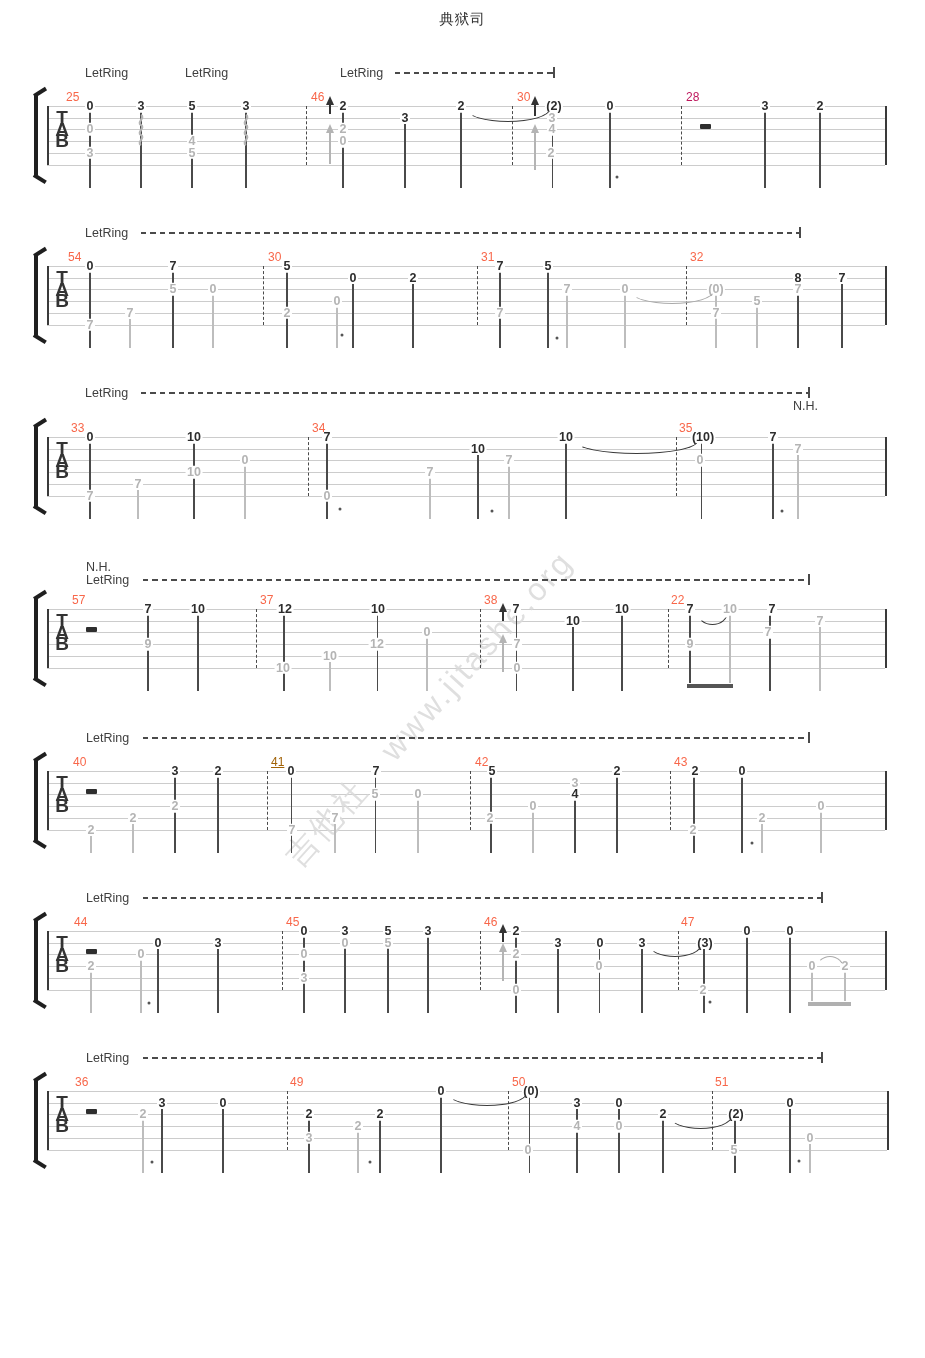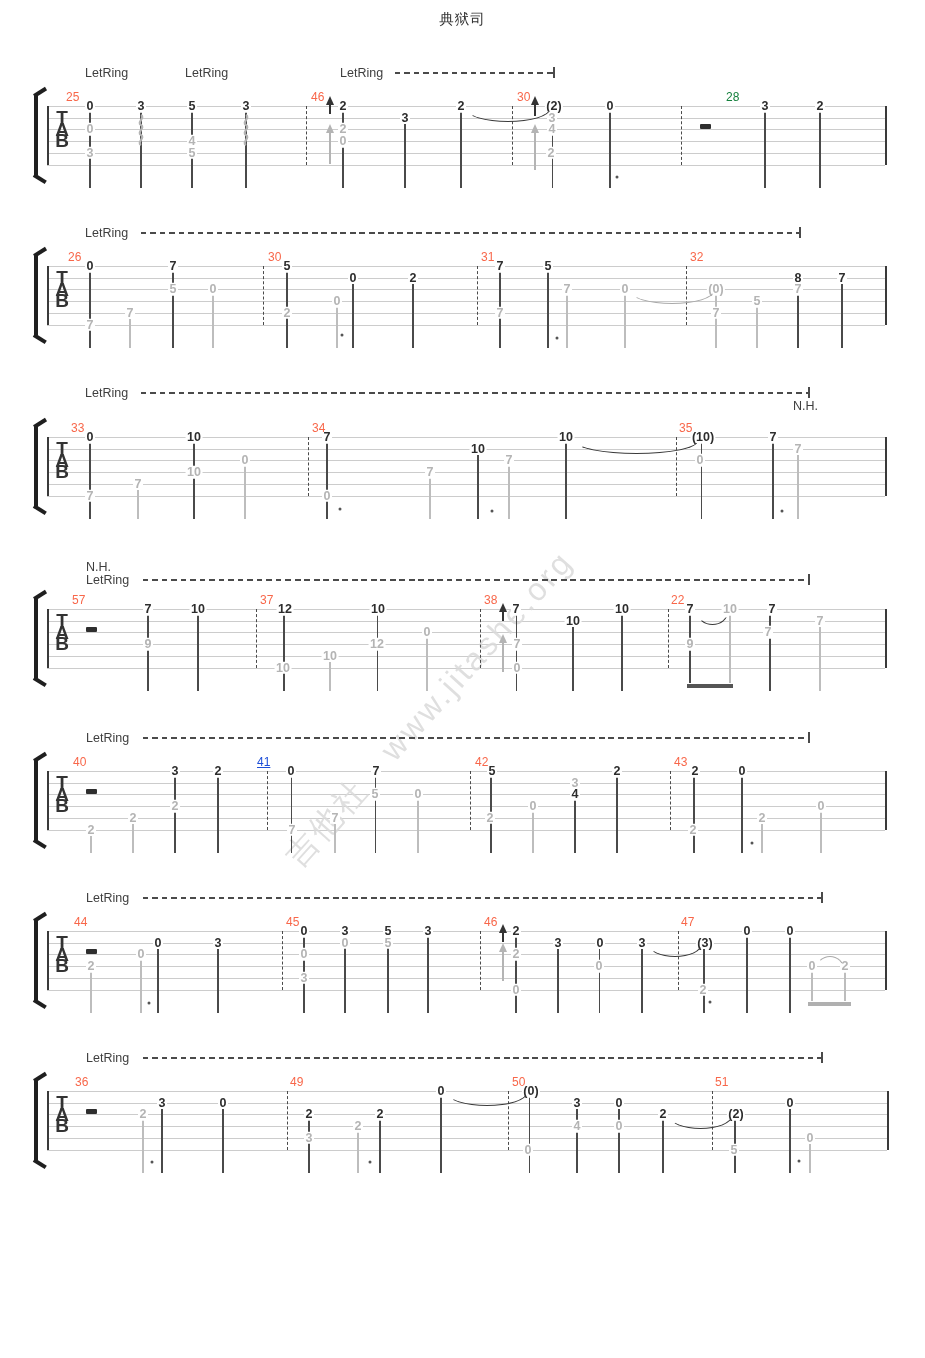--- a/index.html
+++ b/index.html
@@ -58,21 +58,21 @@
     <div class="clef" style="left: 52px; top: 119.7px;">A</div>
     <div class="clef" style="left: 52px; top: 131.4px;">B</div>
     <div class="vbar" style="left: 47px; top: 106px; height: 58.5px;"></div>
     <div class="vbar" style="left: 885px; top: 106px; height: 58.5px;"></div>
     <div class="vdash" style="left: 306px; top: 106px; height: 58.5px;"></div>
     <div class="vdash" style="left: 512px; top: 106px; height: 58.5px;"></div>
     <div class="vdash" style="left: 681px; top: 106px; height: 58.5px;"></div>
     <div class="mnum" style="left: 66px; top: 90px; color: rgb(248, 103, 74);">25</div>
     <div class="mnum" style="left: 311px; top: 90px; color: rgb(248, 103, 74);">46</div>
     <div class="mnum" style="left: 517px; top: 90px; color: rgb(248, 103, 74);">30</div>
-    <div class="mnum" style="left: 726px; top: 90px; color: #15803d;">28</div>
+    <div class="mnum" style="left: 686px; top: 90px; color: #be185d;">28</div>
     <div class="lr" style="left: 85px; top: 66px;">LetRing</div>
     <div class="lr" style="left: 185px; top: 66px;">LetRing</div>
     <div class="lr" style="left: 340px; top: 66px;">LetRing</div>
     <div class="dash" style="left: 395px; top: 72px; width: 158px;"></div>
     <div class="tick" style="left: 553px; top: 67px;"></div>
     <div class="stem" style="left: 89.4px; top: 112px; height: 76px; background: rgb(74, 74, 74);"></div>
     <div class="stem" style="left: 140.4px; top: 112px; height: 76px; background: rgb(74, 74, 74);"></div>
     <div class="stem" style="left: 191.4px; top: 112px; height: 76px; background: rgb(74, 74, 74);"></div>
     <div class="stem" style="left: 245.4px; top: 112px; height: 76px; background: rgb(74, 74, 74);"></div>
     <div class="stem" style="left: 342.4px; top: 112px; height: 76px; background: rgb(74, 74, 74);"></div>
@@ -129,21 +129,21 @@
     <div class="hook" style="left: 34px; top: 254px; transform: rotate(-32deg);"></div>
     <div class="hook" style="left: 34px; top: 332.5px; transform: rotate(32deg);"></div>
     <div class="clef" style="left: 52px; top: 268px;">T</div>
     <div class="clef" style="left: 52px; top: 279.7px;">A</div>
     <div class="clef" style="left: 52px; top: 291.4px;">B</div>
     <div class="vbar" style="left: 47px; top: 266px; height: 58.5px;"></div>
     <div class="vbar" style="left: 885px; top: 266px; height: 58.5px;"></div>
     <div class="vdash" style="left: 263px; top: 266px; height: 58.5px;"></div>
     <div class="vdash" style="left: 477px; top: 266px; height: 58.5px;"></div>
     <div class="vdash" style="left: 686px; top: 266px; height: 58.5px;"></div>
-    <div class="mnum" style="left: 68px; top: 250px; color: rgb(248, 103, 74);">26</div>
+    <div class="mnum" style="left: 68px; top: 250px; color: rgb(248, 103, 74);">54</div>
     <div class="mnum" style="left: 268px; top: 250px; color: rgb(248, 103, 74);">30</div>
     <div class="mnum" style="left: 481px; top: 250px; color: rgb(248, 103, 74);">31</div>
     <div class="mnum" style="left: 690px; top: 250px; color: rgb(248, 103, 74);">32</div>
     <div class="lr" style="left: 85px; top: 226px;">LetRing</div>
     <div class="dash" style="left: 141px; top: 232px; width: 658px;"></div>
     <div class="tick" style="left: 799px; top: 227px;"></div>
     <div class="stem" style="left: 89.4px; top: 272px; height: 76px; background: rgb(74, 74, 74);"></div>
     <div class="stem" style="left: 129.4px; top: 318.8px; height: 29.2px; background: rgb(189, 189, 189);"></div>
     <div class="stem" style="left: 172.4px; top: 272px; height: 76px; background: rgb(74, 74, 74);"></div>
     <div class="stem" style="left: 212.4px; top: 295.4px; height: 52.6px; background: rgb(189, 189, 189);"></div>
@@ -315,21 +315,21 @@
     <div class="hook" style="left: 34px; top: 837.5px; transform: rotate(32deg);"></div>
     <div class="clef" style="left: 52px; top: 773px;">T</div>
     <div class="clef" style="left: 52px; top: 784.7px;">A</div>
     <div class="clef" style="left: 52px; top: 796.4px;">B</div>
     <div class="vbar" style="left: 47px; top: 771px; height: 58.5px;"></div>
     <div class="vbar" style="left: 885px; top: 771px; height: 58.5px;"></div>
     <div class="vdash" style="left: 267px; top: 771px; height: 58.5px;"></div>
     <div class="vdash" style="left: 470px; top: 771px; height: 58.5px;"></div>
     <div class="vdash" style="left: 670px; top: 771px; height: 58.5px;"></div>
     <div class="mnum" style="left: 73px; top: 755px; color: rgb(248, 103, 74);">40</div>
-    <div class="mnum" style="left: 257px; top: 755px; color: #1d4ed8; text-decoration: underline;">41</div>
+    <div class="mnum" style="left: 271px; top: 755px; color: #a16207; text-decoration: underline;">41</div>
     <div class="mnum" style="left: 475px; top: 755px; color: rgb(248, 103, 74);">42</div>
     <div class="mnum" style="left: 674px; top: 755px; color: rgb(248, 103, 74);">43</div>
     <div class="lr" style="left: 86px; top: 731px;">LetRing</div>
     <div class="dash" style="left: 143px; top: 737px; width: 665px;"></div>
     <div class="tick" style="left: 808px; top: 732px;"></div>
     <div class="stem" style="left: 90.4px; top: 835.5px; height: 17.5px; background: rgb(189, 189, 189);"></div>
     <div class="stem" style="left: 132.4px; top: 823.8px; height: 29.2px; background: rgb(189, 189, 189);"></div>
     <div class="stem" style="left: 174.4px; top: 777px; height: 76px; background: rgb(74, 74, 74);"></div>
     <div class="stem" style="left: 217.4px; top: 777px; height: 76px; background: rgb(74, 74, 74);"></div>
     <div class="stem" style="left: 290.9px; top: 777px; height: 76px; background: rgb(74, 74, 74);"></div>

